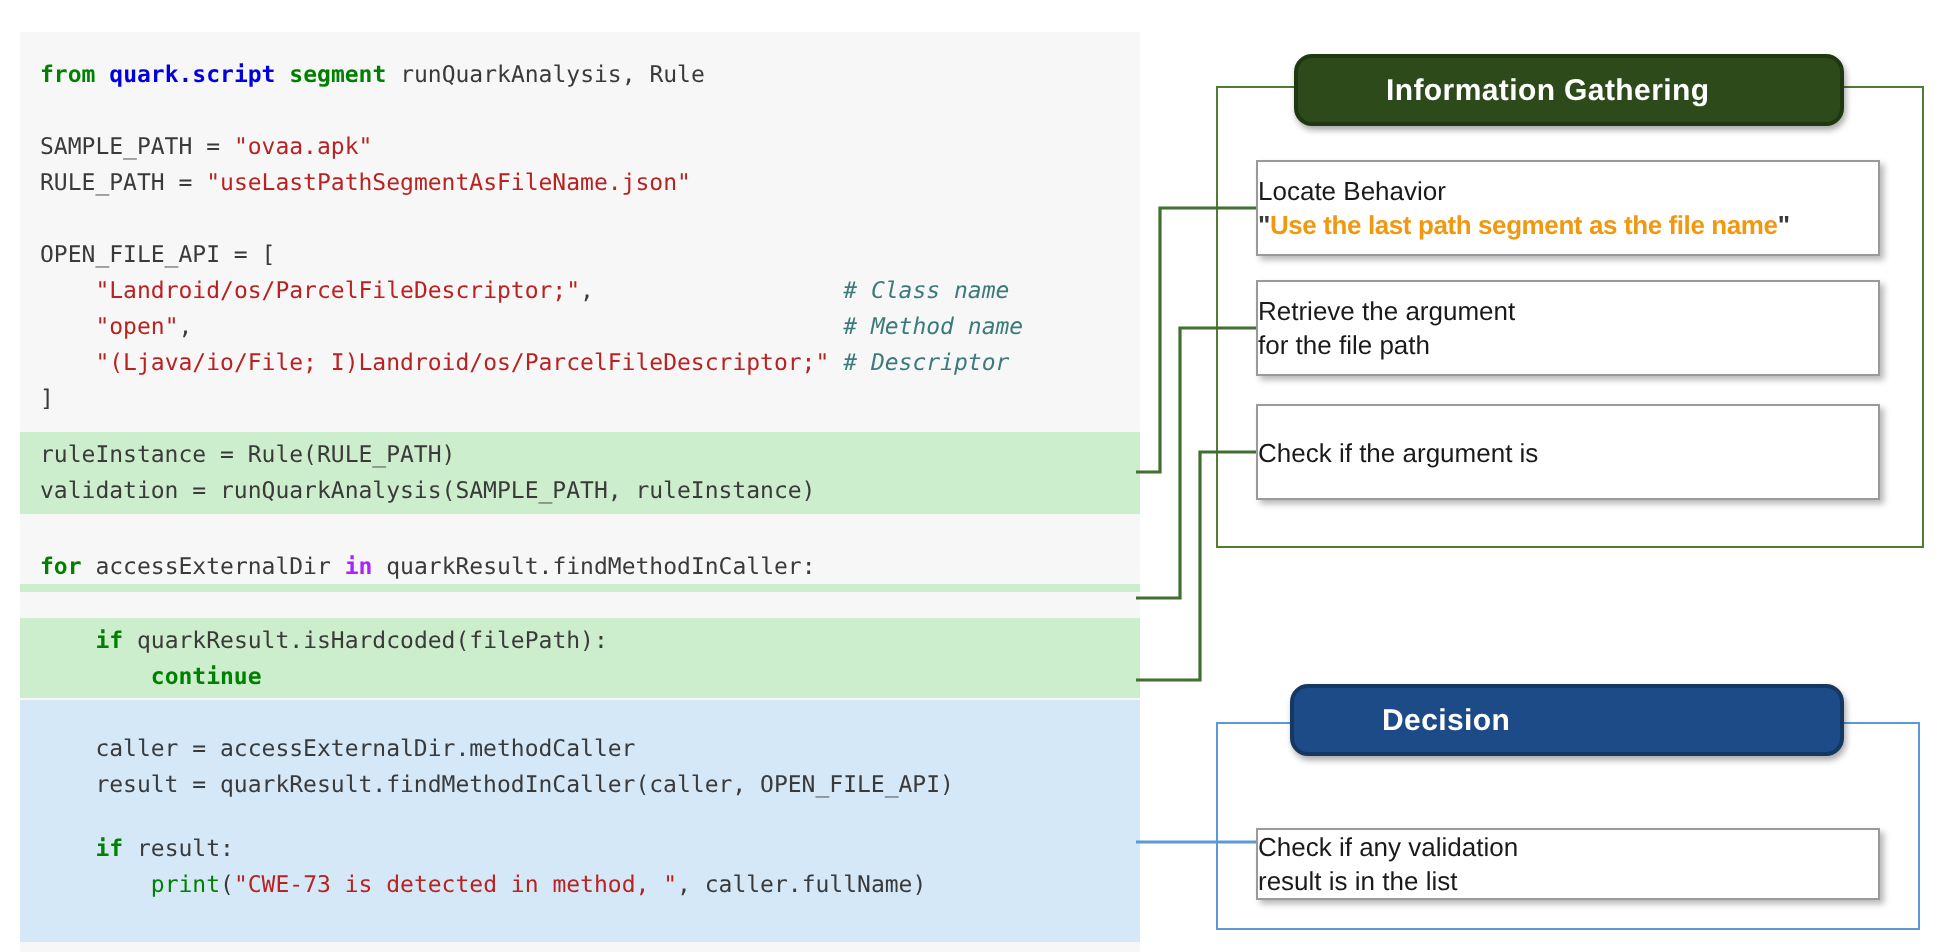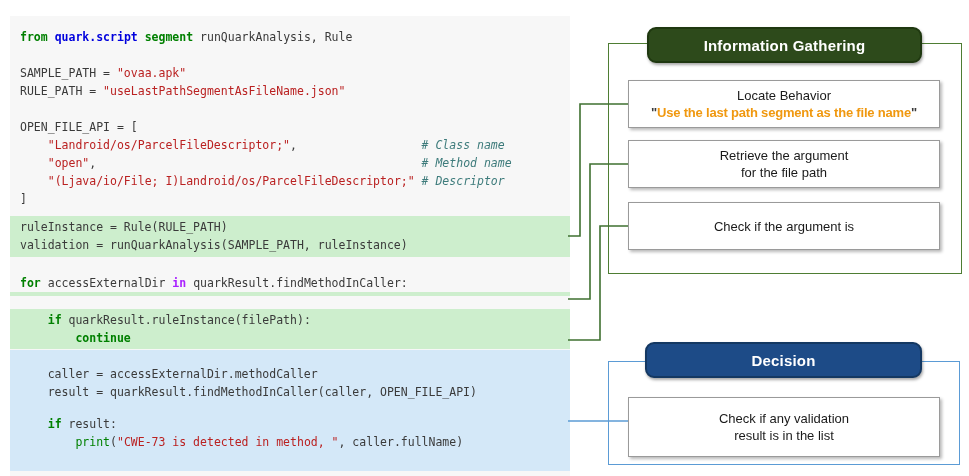--- a/index.html
+++ b/index.html
@@ -32,33 +32,33 @@
   .connectors{position:absolute;left:0;top:0;z-index:3;pointer-events:none;}
   .conn-green{fill:none;stroke:var(--line-green,#3f7030);stroke-width:1.6;}
   .conn-blue{fill:none;stroke:var(--line-blue,#5b9bd5);stroke-width:1.6;}
   
   .container{position:absolute;z-index:2;background:transparent;box-sizing:border-box;}
   .ig-container{left:608px;top:43px;width:354px;height:231px;border:1px solid var(--container-green,#4e7d33);}
   .dec-container{left:608px;top:361px;width:352px;height:104px;border:1px solid var(--line-blue,#5b9bd5);}
   
   .flow-header{
     position:absolute;z-index:5;border-radius:9px;display:flex;
-    align-items:center;justify-content:center;color:#ffffff;
+    align-items:center;color:#ffffff;
     font-size:15px;font-weight:bold;box-sizing:border-box;
-    box-shadow:1px 2px 3px rgba(0,0,0,0.35);letter-spacing:0.2px;
+    box-shadow:1px 2px 3px rgba(0,0,0,0.35);letter-spacing:0.2px;padding-left:44px;
   }
   .ig-header{left:647px;top:27px;width:275px;height:36px;
     background:var(--header-green,#2d4a1b);border:2px solid var(--header-green-border,#1f3810);}
   .dec-header{left:645px;top:342px;width:277px;height:36px;
     background:var(--header-blue,#1d4b87);border:2px solid var(--header-blue-border,#143862);}
   
   .wbox{
     position:absolute;left:628px;width:312px;height:48px;z-index:4;
     background:#ffffff;border:1px solid #9a9a9a;box-sizing:border-box;
-    display:flex;flex-direction:column;align-items:center;justify-content:center;
+    display:flex;flex-direction:column;align-items:flex-start;justify-content:center;
     box-shadow:2px 2px 3px rgba(0,0,0,0.28);
   }
   .wline{font-size:13px;line-height:17px;color:#1a1a1a;text-align:center;white-space:nowrap;}
   .orange-line{font-weight:bold;letter-spacing:-0.2px;}
   .orange-line .orange{color:var(--orange,#f0980f);}
   .orange-line .q{color:#3a3a3a;}
 </style>
 </head>
 <body>
 
@@ -80,21 +80,21 @@
       <div class="code-row bg-g" style="height: 2px;"></div>
       <div class="code-row bg-g"><span class="tk-p">ruleInstance = Rule(RULE_PATH)</span></div>
       <div class="code-row bg-g"><span class="tk-p">validation = runQuarkAnalysis(SAMPLE_PATH, ruleInstance)</span></div>
       <div class="code-row bg-g" style="height: 3px;"></div>
       <div class="code-row" style="height: 17px;"></div>
       <div class="code-row"><span class="tk-k">for</span><span class="tk-p"> accessExternalDir </span><span class="tk-ow">in</span><span class="tk-p"> quarkResult.findMethodInCaller:</span></div>
       <div class="code-row bg-g" style="height: 2px;"></div>
       <div class="code-row bg-g" style="height: 2px;"></div>
       <div class="code-row" style="height: 13px;"></div>
       <div class="code-row bg-g" style="height: 2px;"></div>
-      <div class="code-row bg-g"><span class="tk-p">    </span><span class="tk-k">if</span><span class="tk-p"> quarkResult.ruleInstance(filePath):</span></div>
+      <div class="code-row bg-g"><span class="tk-p">    </span><span class="tk-k">if</span><span class="tk-p"> quarkResult.isHardcoded(filePath):</span></div>
       <div class="code-row bg-g"><span class="tk-p">        </span><span class="tk-k">continue</span></div>
       <div class="code-row bg-g" style="height: 2px;"></div>
       <div class="code-row" style="height: 1px;"></div>
       <div class="code-row bg-b" style="height: 15px;"></div>
       <div class="code-row bg-b"><span class="tk-p">    caller = accessExternalDir.methodCaller</span></div>
       <div class="code-row bg-b"><span class="tk-p">    result = quarkResult.findMethodInCaller(caller, OPEN_FILE_API)</span></div>
       <div class="code-row bg-b" style="height: 14px;"></div>
       <div class="code-row bg-b"><span class="tk-p">    </span><span class="tk-k">if</span><span class="tk-p"> result:</span></div>
       <div class="code-row bg-b"><span class="tk-p">        </span><span class="tk-nb">print</span><span class="tk-p">(</span><span class="tk-s">"CWE-73 is detected in method, "</span><span class="tk-p">, caller.fullName)</span></div>
       <div class="code-row bg-b" style="height: 20px;"></div>
@@ -124,18 +124,18 @@
 
   <div class="wbox" style="top:202px">
     <div class="wline">Check if the argument is</div>
   </div>
 
   <div class="container dec-container"></div>
   <div class="flow-header dec-header">
     <span>Decision</span>
   </div>
 
-  <div class="wbox" style="top:397px;height:60px">
+  <div class="wbox" style="top:414px;height:36px">
     <div class="wline">Check if any validation</div>
     <div class="wline">result is in the list</div>
   </div>
 
 </div>
 
 </body></html>

